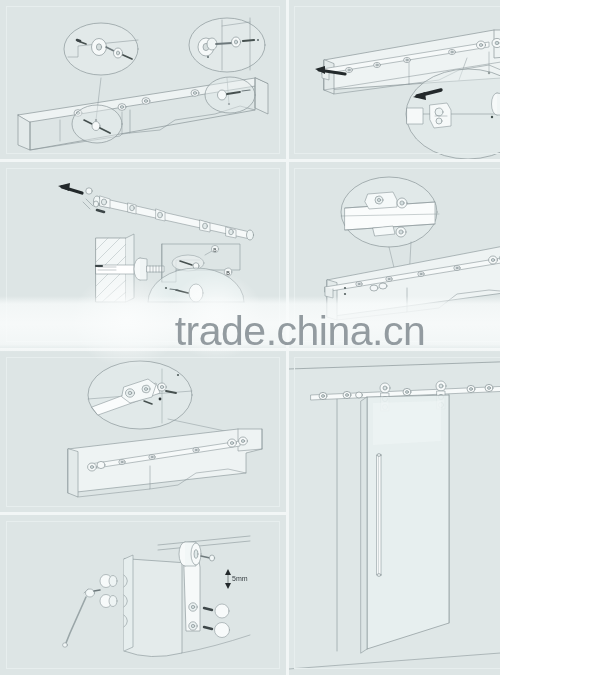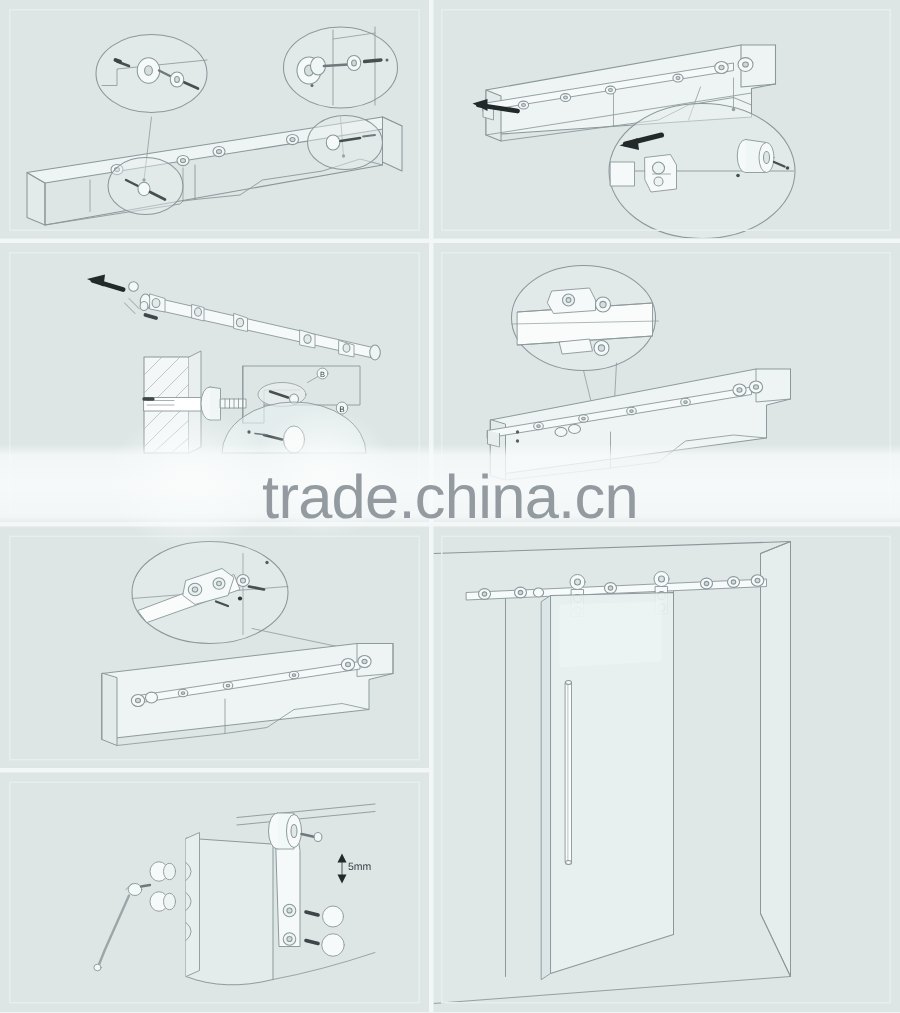--- a/index.html
+++ b/index.html
@@ -6,21 +6,21 @@
   html, body {
     margin: 0;
     padding: 0;
     background: #ffffff;
   }
   body {
     font-family: "Liberation Sans", sans-serif;
   }
   #sheet {
     position: relative;
-    width: 600px;
+    width: 500px;
     height: 675px;
     background: #dde5e5;
     overflow: hidden;
   }
   .panel {
     position: absolute;
     overflow: hidden;
     background: transparent;
   }
   

